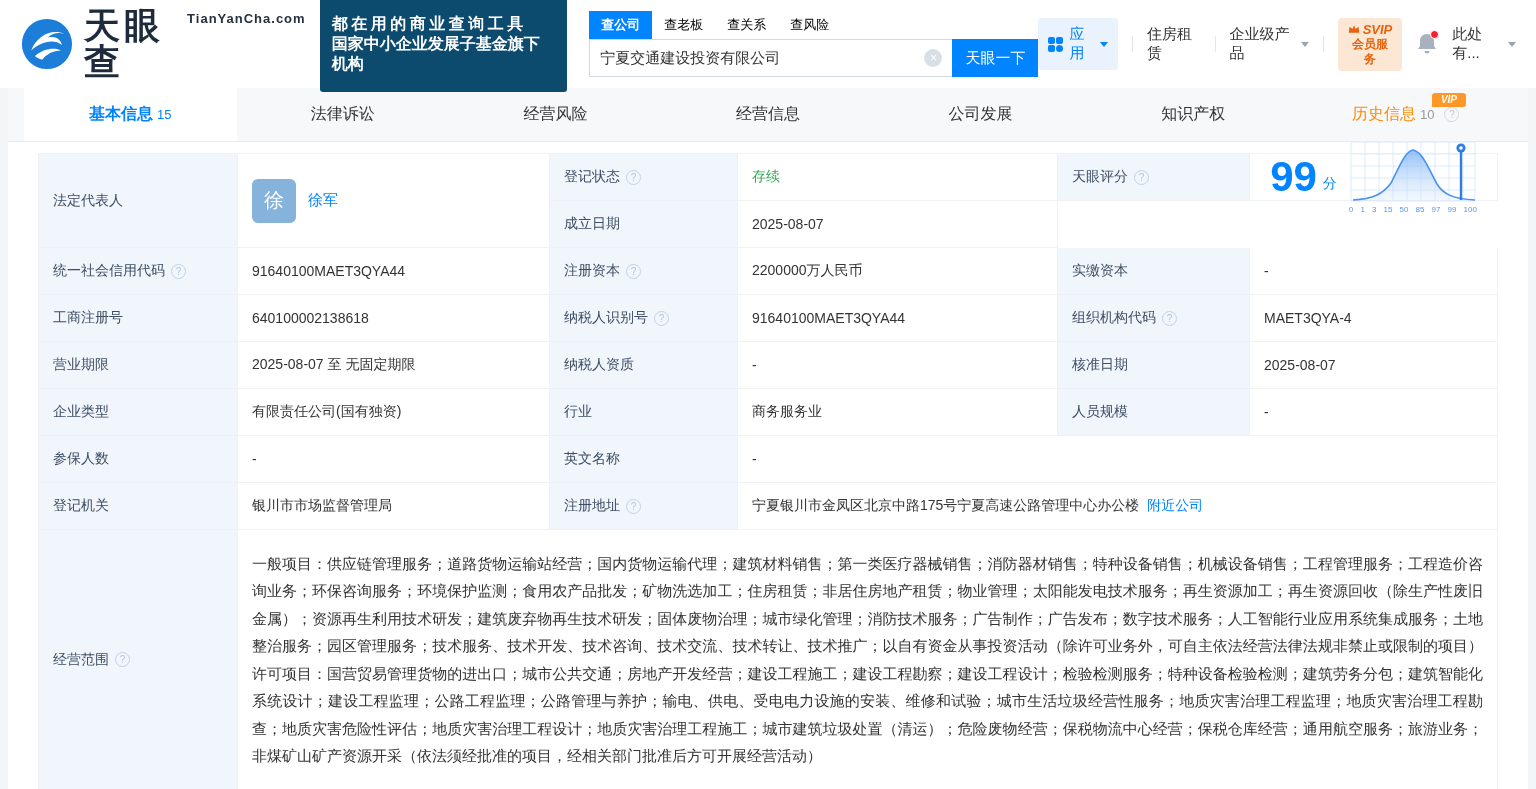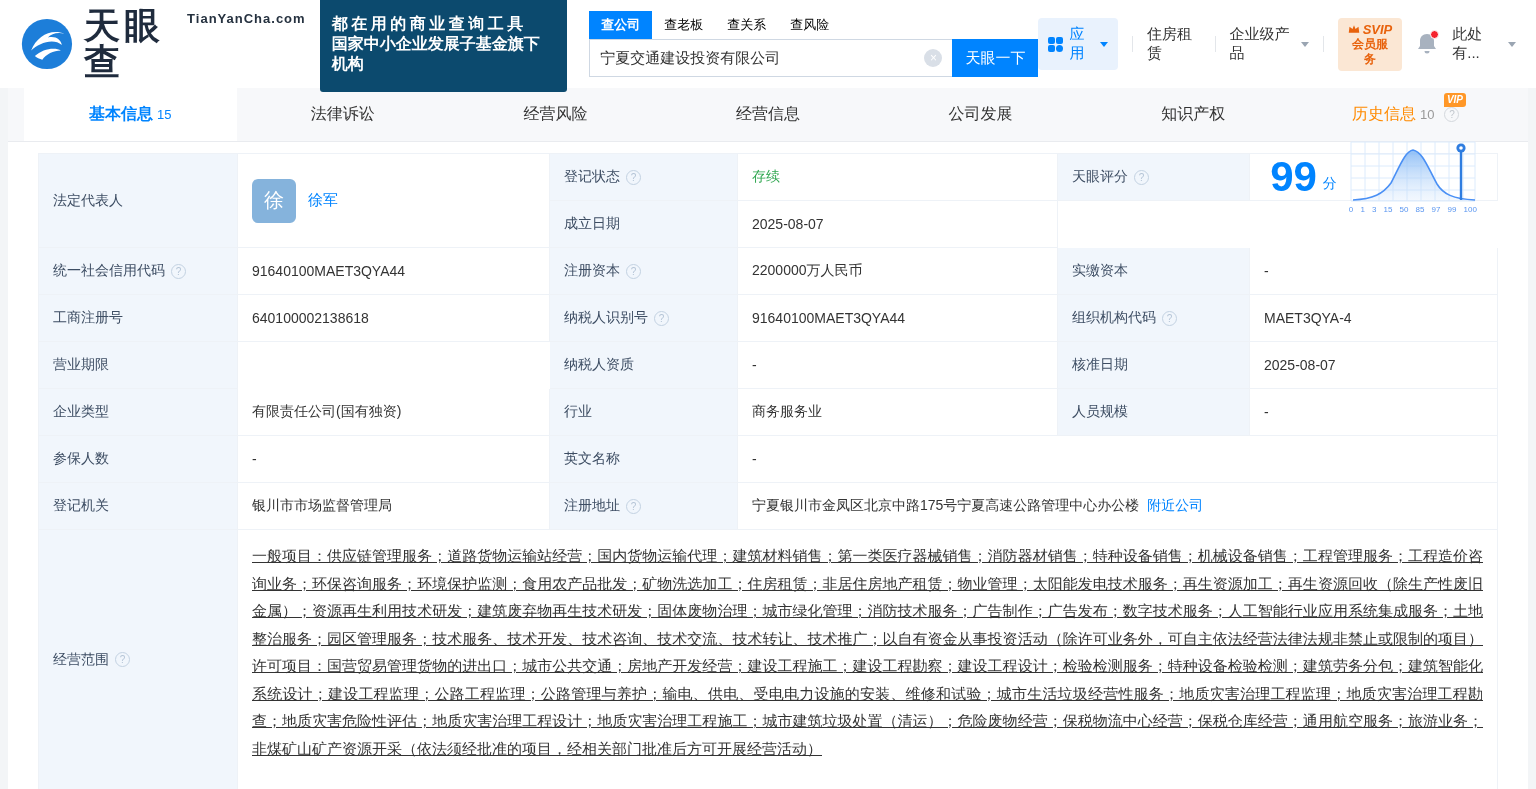--- a/index.html
+++ b/index.html
@@ -55,21 +55,21 @@
   .page-body { background:#f3f5f7; height:701px; }
   .card { background:#fff; margin:0 8px; height:701px; }
   .tabbar { display:flex; background:#f7f8fa; border-bottom:1px solid #e9ebef; height:54px; padding:0 16px; }
   .tab { flex:1; display:flex; align-items:center; justify-content:center; font-size:16px; color:#333;
     cursor:pointer; position:relative; gap:4px; }
   .tab.active { background:#fff; color:#0084ff; font-weight:bold; }
   .tab .count { font-size:13px; color:#999; font-weight:normal; }
   .tab.active .count { color:#0084ff; }
   .tab.orange { color:#ff8a00; }
   .vip-tag { position:absolute; top:5px; right:46px; background:#ff9727; color:#fff; font-size:10px;
-    font-weight:bold; font-style:italic; padding:0 3px; line-height:14px; border-radius:3px 3px 3px 0; }
+    font-weight:bold; font-style:italic; padding:0 9px; line-height:14px; border-radius:3px 3px 3px 0; }
   .tab-help { margin-left:2px; }
 
   
   .info-table { margin:11px 30px 0; display:grid;
     grid-template-columns:199px 312px 188px 320px 192px 1fr;
     grid-template-rows:47px 47px 47px 47px 47px 47px 47px 47px 260px;
     border-top:1px solid #eef2f7; border-left:1px solid #eef2f7; }
   .cell { border-right:1px solid #eef2f7; border-bottom:1px solid #eef2f7;
     display:flex; align-items:center; padding:0 14px; font-size:14px; background:#fff; }
   .lbl { background:#f1f6fc; color:#3d4d63; }
@@ -84,21 +84,21 @@
   .link { color:#0084ff; cursor:pointer; text-decoration:none; }
   .name-link { margin-left:12px; font-size:15px; }
   .green { color:#32a852; }
   .score-cell { justify-content:center; gap:12px; }
   .score-num { font-size:42px; font-weight:bold; color:#0084ff; line-height:1; }
   .score-unit { font-size:14px; color:#0084ff; margin:14px 0 0 -6px; }
   .mini-chart { display:flex; flex-direction:column; }
   .axis-row { display:flex; justify-content:space-between; width:128px; font-size:8px;
     color:#5a96f0; margin-top:1px; }
   .addr-cell { gap:8px; }
-  .scope-val { align-items:flex-start; padding:12px 14px; overflow:hidden;text-decoration:underline; }
+  .scope-val { align-items:center; padding:12px 14px; overflow:hidden; }
   .scope-text { font-size:15px; line-height:27.5px; text-align:justify; color:#333; }
 </style>
 </head>
 <body>
 
 <div class="header">
   <div class="logo-wrap">
     <svg class="logo-icon" viewBox="0 0 58 58">
       <circle cx="29" cy="29" r="27" fill="#1d7ed9"></circle>
       <path d="M12 36 C18 20 34 12 48 18 C40 16 34 18 30 22 C38 20 44 24 45 30 C36 22 20 28 12 36 Z" fill="#fff"></path>
@@ -317,20 +317,23 @@
       <span>组织机构代码</span>
       <span class="help-icon"></span>
     </div>
     <div class="cell" style="grid-column:6">
       <span>MAET3QYA-4</span>
     </div>
 
     <div class="cell lbl" style="grid-column:1">
       <span>营业期限</span>
     </div>
+    <div class="cell" style="grid-column:2">
+      <span>2025-08-07 至 无固定期限</span>
+    </div>
     <div class="cell lbl" style="grid-column:3">
       <span>纳税人资质</span>
     </div>
     <div class="cell" style="grid-column:4">
       <span>-</span>
     </div>
     <div class="cell lbl" style="grid-column:5">
       <span>核准日期</span>
     </div>
     <div class="cell" style="grid-column:6">

